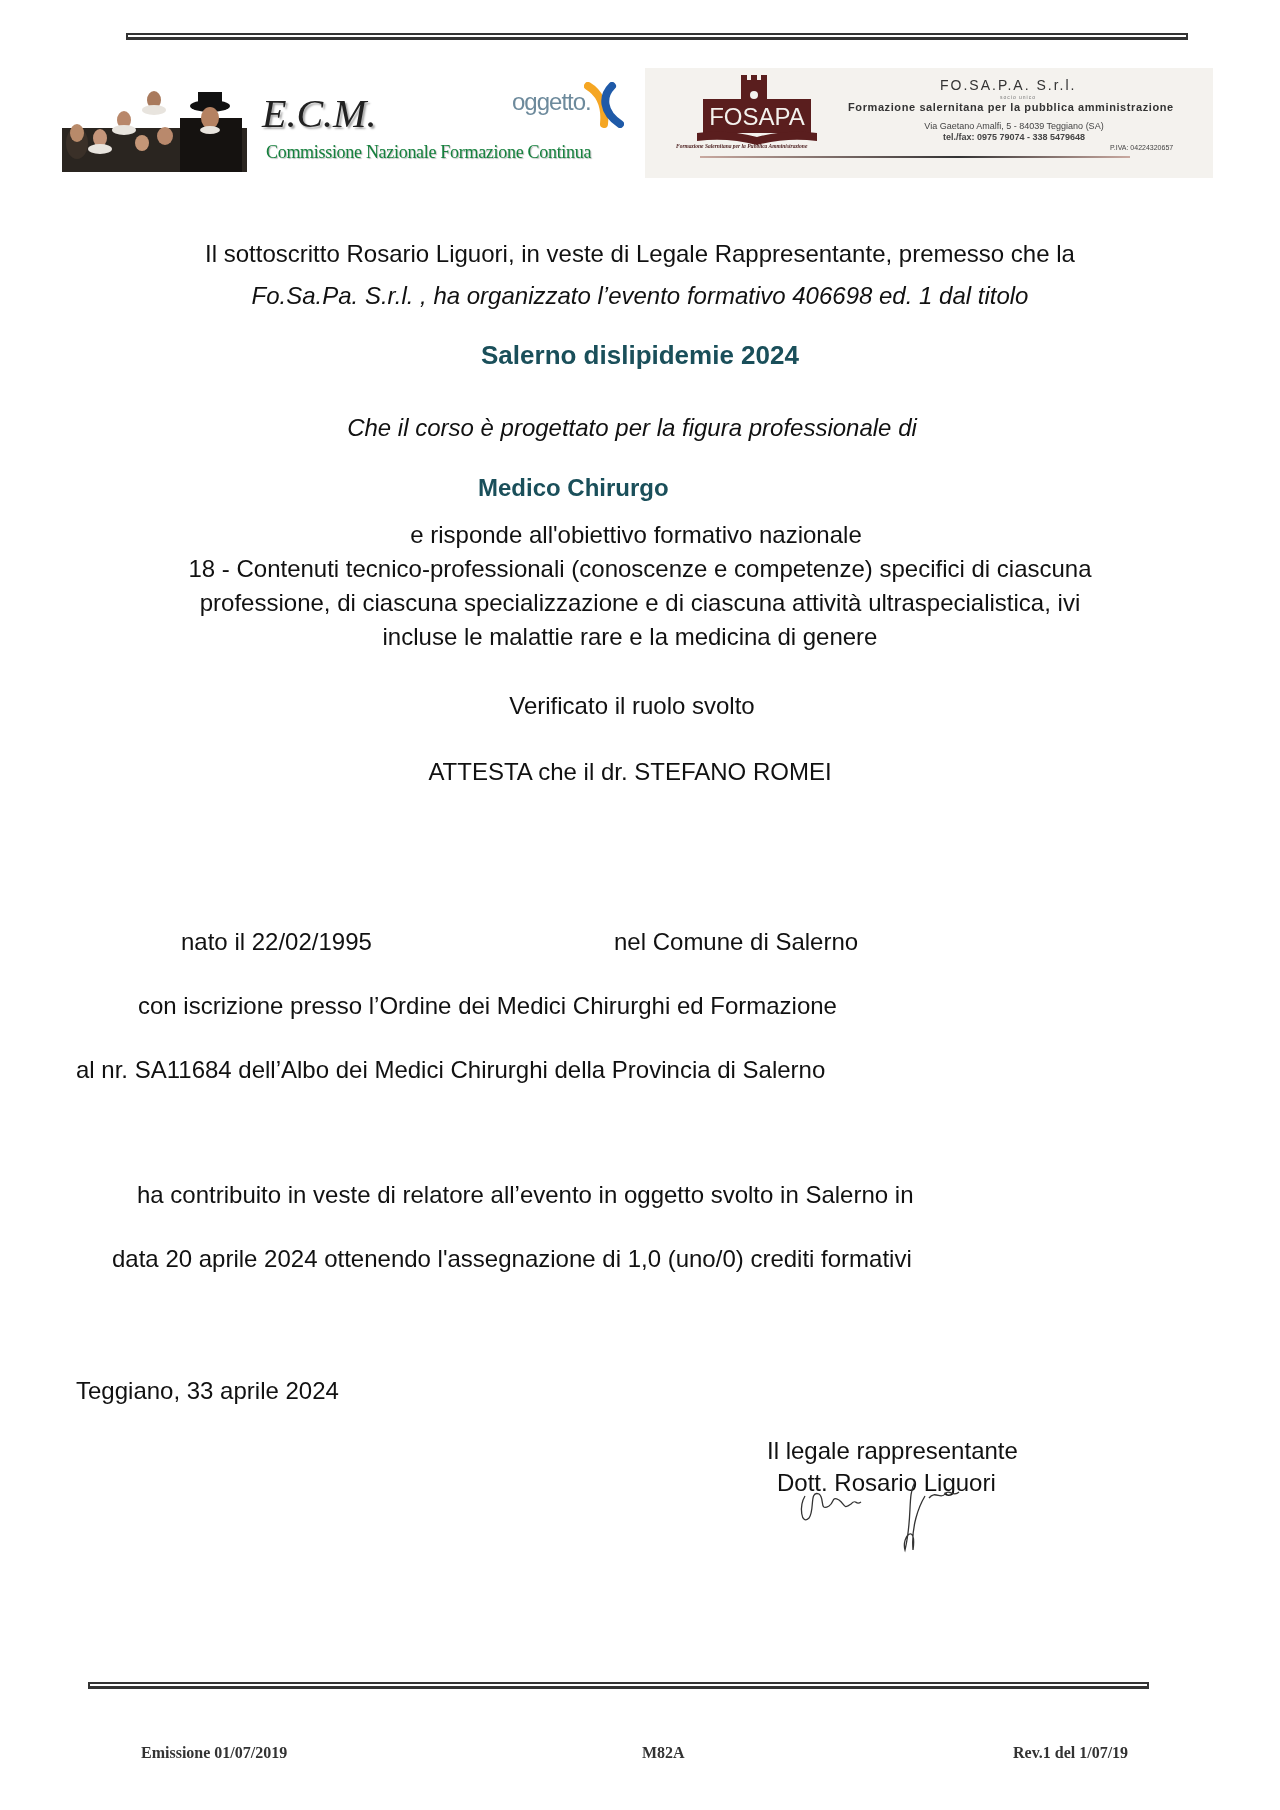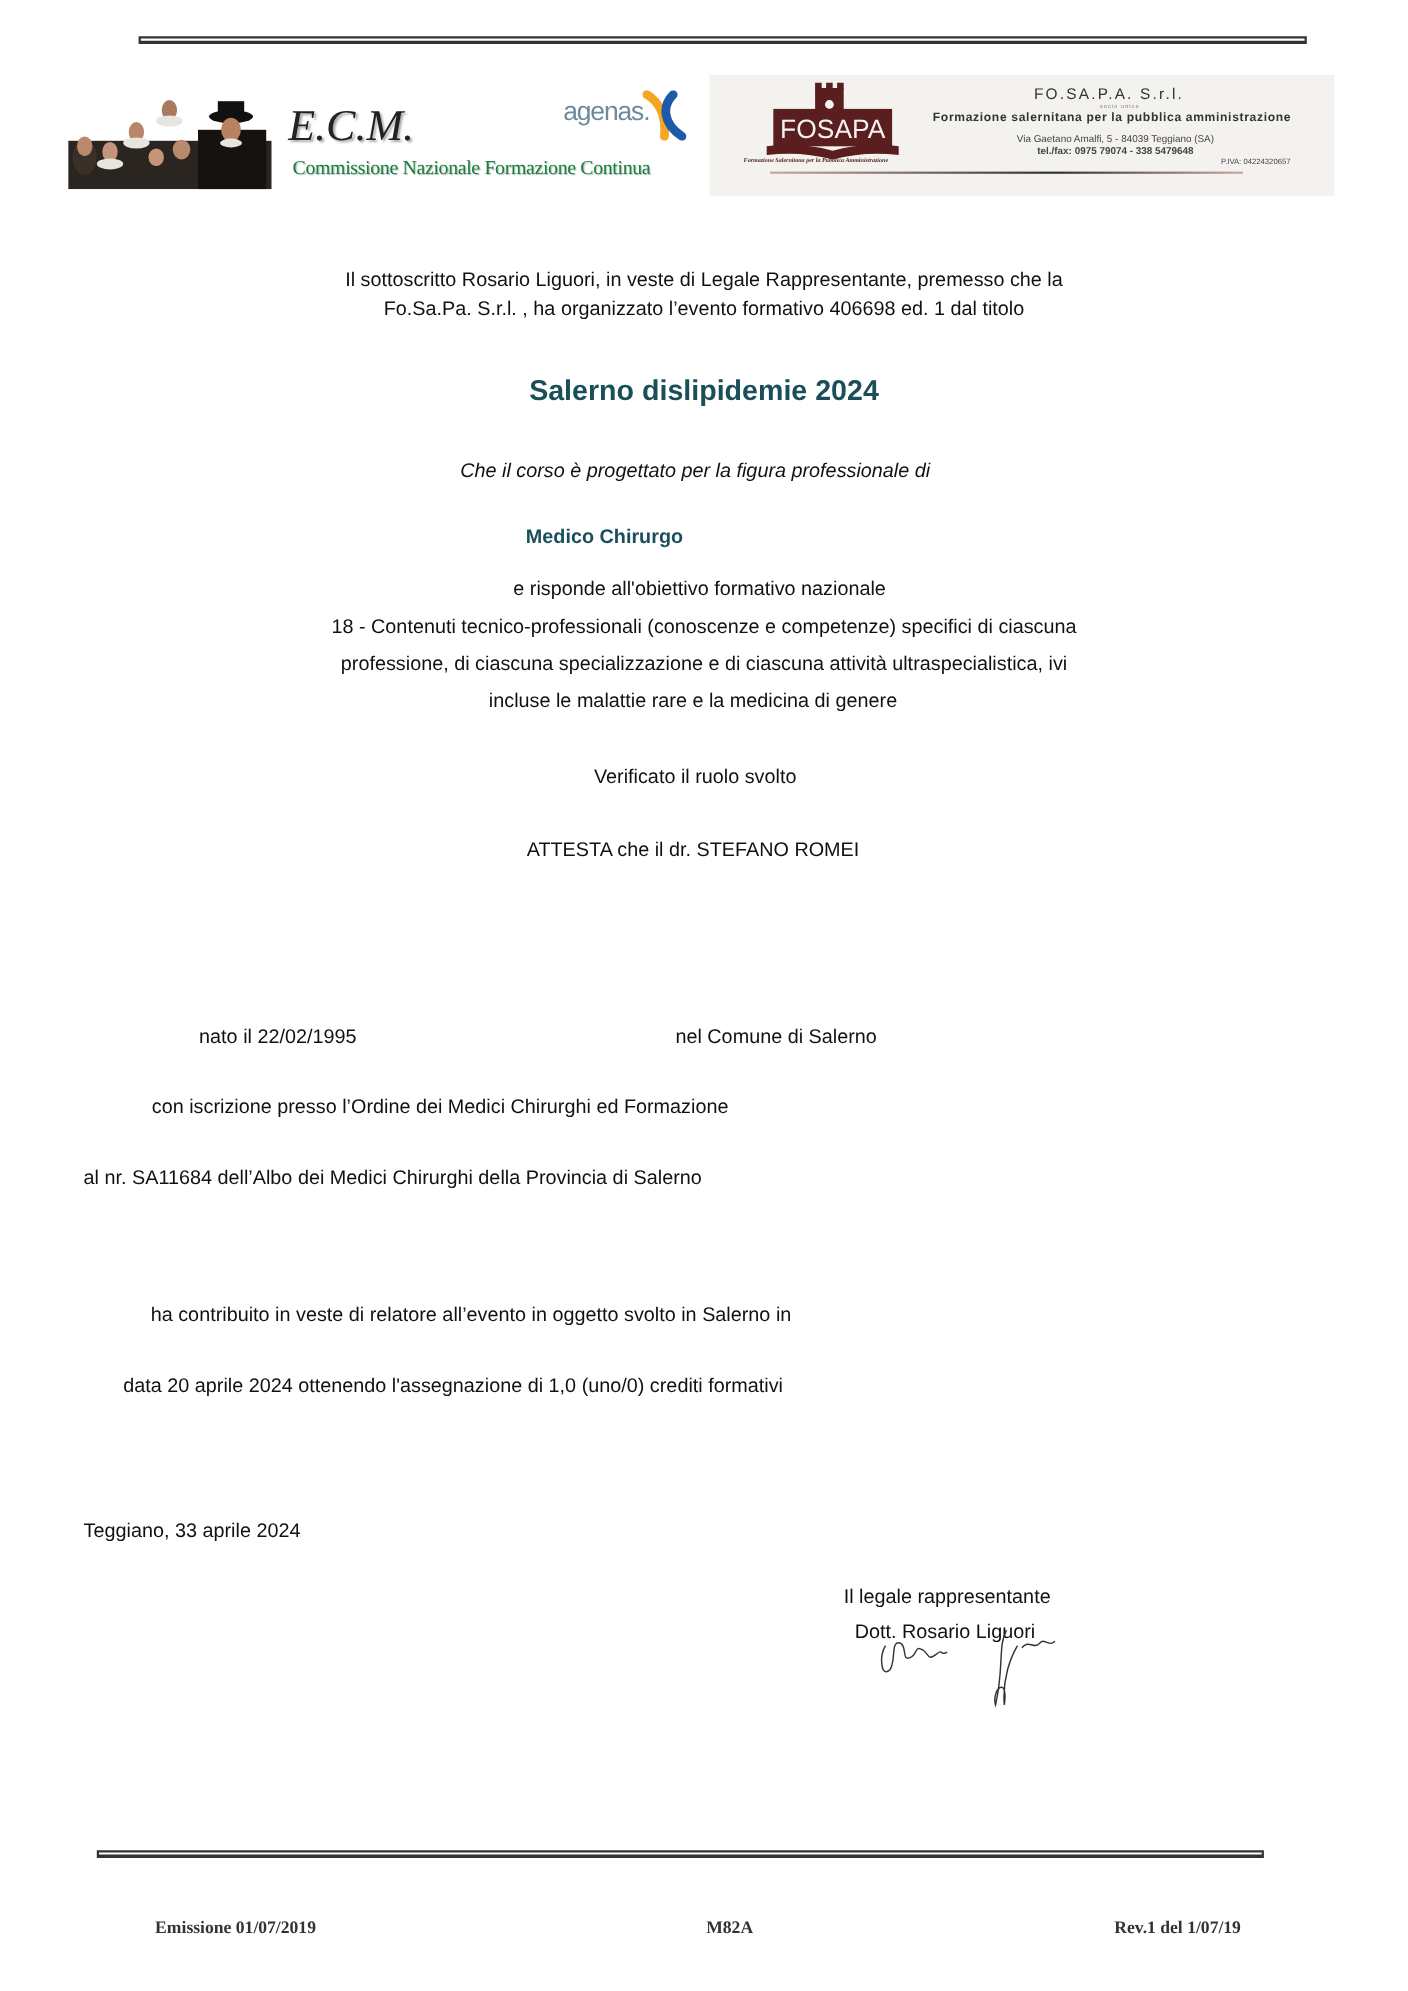--- a/index.html
+++ b/index.html
@@ -1,20 +1,20 @@
 <!DOCTYPE html>
 <html><head>
 <meta charset="utf-8">
 <style>
   html, body { margin: 0; padding: 0; background: #ffffff; }
   body { width: 1280px; height: 1810px; position: relative; overflow: hidden;
          font-family: "Liberation Sans", sans-serif; color: #111; }
   .abs { position: absolute; }
   .frame-bar { position: absolute; height: 7px; border: 2px solid #333; border-bottom-width: 3px; background: #fff; box-sizing: border-box; }
-  .line { position: absolute; font-size: 18px; white-space: nowrap; line-height: 30px; }
+  .line { position: absolute; font-size: 24px; white-space: nowrap; line-height: 30px; }
   .center { left: 0; width: 1280px; text-align: center; }
   .teal { color: #1a4f5a; font-weight: bold; }
   .ital { font-style: italic; }
 
   
   .ecm-img { left: 62px; top: 88px; width: 185px; height: 84px; }
   .ecm-title { left: 262px; top: 90px; font-family: "Liberation Serif", serif; font-style: italic; font-size: 40px; color: #222; text-shadow: 2px 2px 2px #aaa; }
   .ecm-sub { left: 266px; top: 142px; font-family: "Liberation Serif", serif; font-size: 18px; color: #15803d; text-shadow: 1px 1px 1px #bbb; letter-spacing: -0.3px; }
   .agenas-text { left: 512px; top: 88px; font-size: 24px; color: #6d8a9c; letter-spacing: -1px; }
   .agenas-mark { left: 584px; top: 82px; width: 40px; height: 46px; }
@@ -56,21 +56,21 @@
     <rect x="118" y="30" width="62" height="54" fill="#151210"></rect>
     <ellipse cx="148" cy="18" rx="20" ry="6" fill="#111"></ellipse>
     <rect x="136" y="4" width="24" height="14" fill="#111"></rect>
     <ellipse cx="148" cy="30" rx="9" ry="11" fill="#b58262"></ellipse>
     <ellipse cx="148" cy="42" rx="10" ry="4" fill="#e8e4de"></ellipse>
   </svg>
 </div>
 <div class="abs ecm-title">E.C.M.</div>
 <div class="abs ecm-sub">Commissione Nazionale Formazione Continua</div>
 
-<div class="abs agenas-text">agenas.</div>
+<div class="abs agenas-text">oggetto.</div>
 <div class="abs agenas-mark">
   <svg width="40" height="46" viewBox="0 0 40 46">
     <path d="M4 4 C14 10, 22 22, 20 42" stroke="#f5a623" stroke-width="8" fill="none" stroke-linecap="round"></path>
     <path d="M28 4 C18 14, 18 30, 36 42" stroke="#1f5aa8" stroke-width="8" fill="none" stroke-linecap="round"></path>
   </svg>
 </div>
 
 <div class="abs fosapa-box"></div>
 <div class="abs fosapa-logo">
   <svg width="125" height="70" viewBox="0 0 125 70">
@@ -89,21 +89,21 @@
 <div class="abs fosapa-socio">socio unico</div>
 <div class="abs fosapa-full">Formazione salernitana per la pubblica amministrazione</div>
 <div class="abs fosapa-addr">
   <div>Via Gaetano Amalfi, 5 - 84039 Teggiano (SA)</div>
   <div style="font-weight:bold;">tel./fax: 0975 79074  - 338 5479648</div>
 </div>
 <div class="abs fosapa-piva">P.IVA: 04224320657</div>
 <div class="abs fosapa-rule"></div>
 
 <div class="line center" style="top:239px;">Il sottoscritto  Rosario Liguori, in veste di Legale Rappresentante,  premesso che la</div>
-<div class="line center" style="top:265px;">Fo.Sa.Pa. S.r.l. , ha organizzato l’evento formativo 406698 ed. 1 dal titolo</div>
+<div class="line center" style="top:281px;font-style:italic;">Fo.Sa.Pa. S.r.l. , ha organizzato l’evento formativo 406698 ed. 1 dal titolo</div>
 
 <div class="line center teal" style="top:340px; font-size:26px;">Salerno dislipidemie 2024</div>
 
 <div class="line center ital" style="top:413px; left:-8px;">Che il corso è progettato per la figura professionale di</div>
 <div class="line teal" style="top:451px; left:478px;margin-top:22px;">Medico Chirurgo</div>
 
 <div class="line center" style="top:520px; left:-4px;">e risponde all'obiettivo formativo nazionale</div>
 <div class="line center" style="top:554px;">18 - Contenuti tecnico-professionali (conoscenze e competenze) specifici di ciascuna</div>
 <div class="line center" style="top:588px;">professione, di ciascuna specializzazione e di ciascuna attività ultraspecialistica, ivi</div>
 <div class="line center" style="top:622px; left:-10px;">incluse le malattie rare e la medicina di genere</div>

